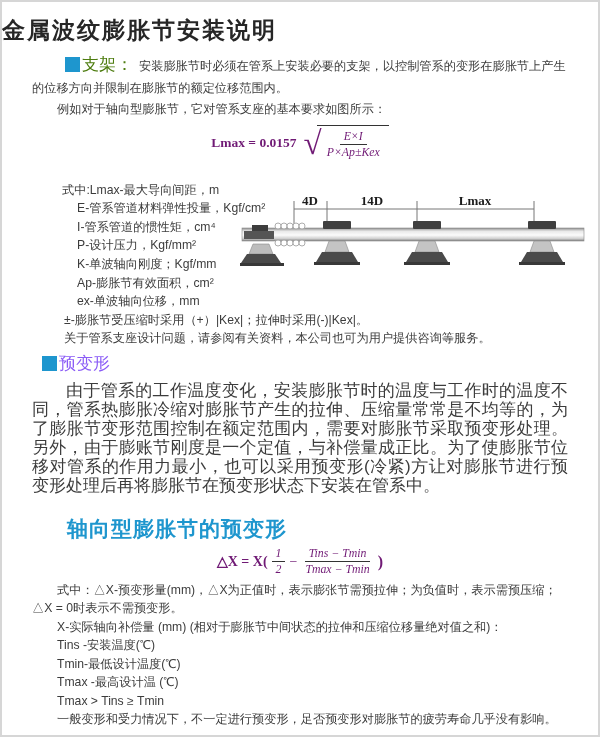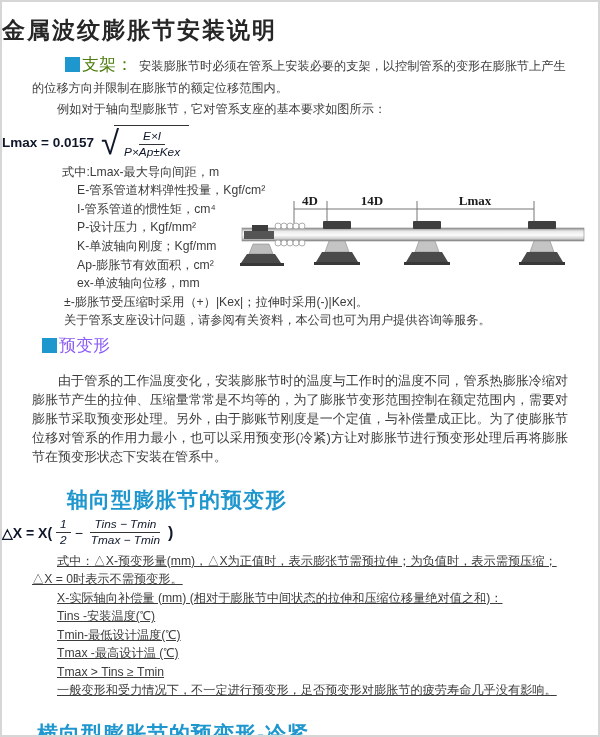--- a/index.html
+++ b/index.html
@@ -12,46 +12,46 @@
   .doc-title{
     margin:0 0 8px 0; font-size:23px; font-weight:bold;
     color:#262626; letter-spacing:2px;
   }
   
   .sec1-para{ margin:6px 26px 0 30px; font-size:12.2px; line-height:22px; text-indent:33px; }
   .marker{ display:inline-block; width:15px; height:15px; background:#1E96CE; vertical-align:-2px; margin-right:2px;}
   .sec-label{ color:#4d7c0f; font-size:17px; margin-right:6px; }
   .example-line{ margin:0 26px 0 30px; font-size:12.2px; line-height:21px; text-indent:25px; }
   
-  .formula{ display:flex; align-items:center;
-    font-family:Liberation Sans, sans-serif; color:#0f172a; }
+  .formula{ display:flex; justify-content:center; align-items:center;
+    font-family:Liberation Serif, serif; color:#701a75; }
   .formula1{ margin:5px 0 2px 0; font-size:13.5px; }
   .f-bold{ font-weight:bold; }
   .sqrt{ display:inline-flex; align-items:center; margin-left:7px; }
   .sqrt .sign{ font-size:33px; line-height:0.85; margin-right:-5px; font-weight:400; }
   .sqrt .radicand{ border-top:1.6px solid #333; padding:2px 5px 0 6px; }
   .frac{ display:inline-flex; flex-direction:column; align-items:center;
     font-style:italic; font-size:11.8px; line-height:1.3; }
   .frac .num{ border-bottom:1px solid #333; padding:0 4px; }
   .frac .den{ padding:0 4px; }
   
-  .defs{ margin:2px 0 0 60px; font-size:12.2px; line-height:18.6px; }
+  .defs{ margin:20px 0 0 60px; font-size:12.2px; line-height:18.6px; }
   .defs .indent{ padding-left:15px; }
   .defs .tail{ padding-left:2px; }
   
   .diagram-wrap{ position:absolute; left:236px; top:190px; width:352px; height:96px;text-align:right; }
   .dim-label{ font-family:"Liberation Serif", serif; font-weight:bold; font-size:13px; fill:#1c1c1c; }
   
   .sec-header{ margin:4px 0 0 40px; font-size:17px; color:#8b5cf6; }
-  .sec2-para{ margin:14px 30px 0 30px; font-size:13px; line-height:19px; text-indent:2em; text-align:justify;}
+  .sec2-para{ margin:6px 30px 0 30px; font-size:17px; line-height:19px; text-indent:2em; text-align:justify;}
   .sub-title{ margin:20px 0 0 65px; font-size:21px; font-weight:bold; color:#1E96CE; letter-spacing:1px;}
   .sub-title.lateral{ margin-left:35px; }
   .formula2{ margin:3px 0 1px 0; font-size:14px; gap:4px;}
   .formula2 .paren{ font-size:16px; }
-  .notes{ margin:3px 30px 0 30px; font-size:12.2px; line-height:18.5px;text-decoration:underline; }
+  .notes{ margin:3px 30px 0 30px; font-size:12.2px; line-height:18.5px; }
   .notes .n-first{ text-indent:25px; }
   .notes .n-item{ padding-left:25px; }
   .formula3{ margin:8px 0 4px 0; font-size:14px; gap:5px;}
 </style>
 </head>
 <body>
 
 <div class="page">
 
   <h1 class="doc-title">金属波纹膨胀节安装说明</h1>

